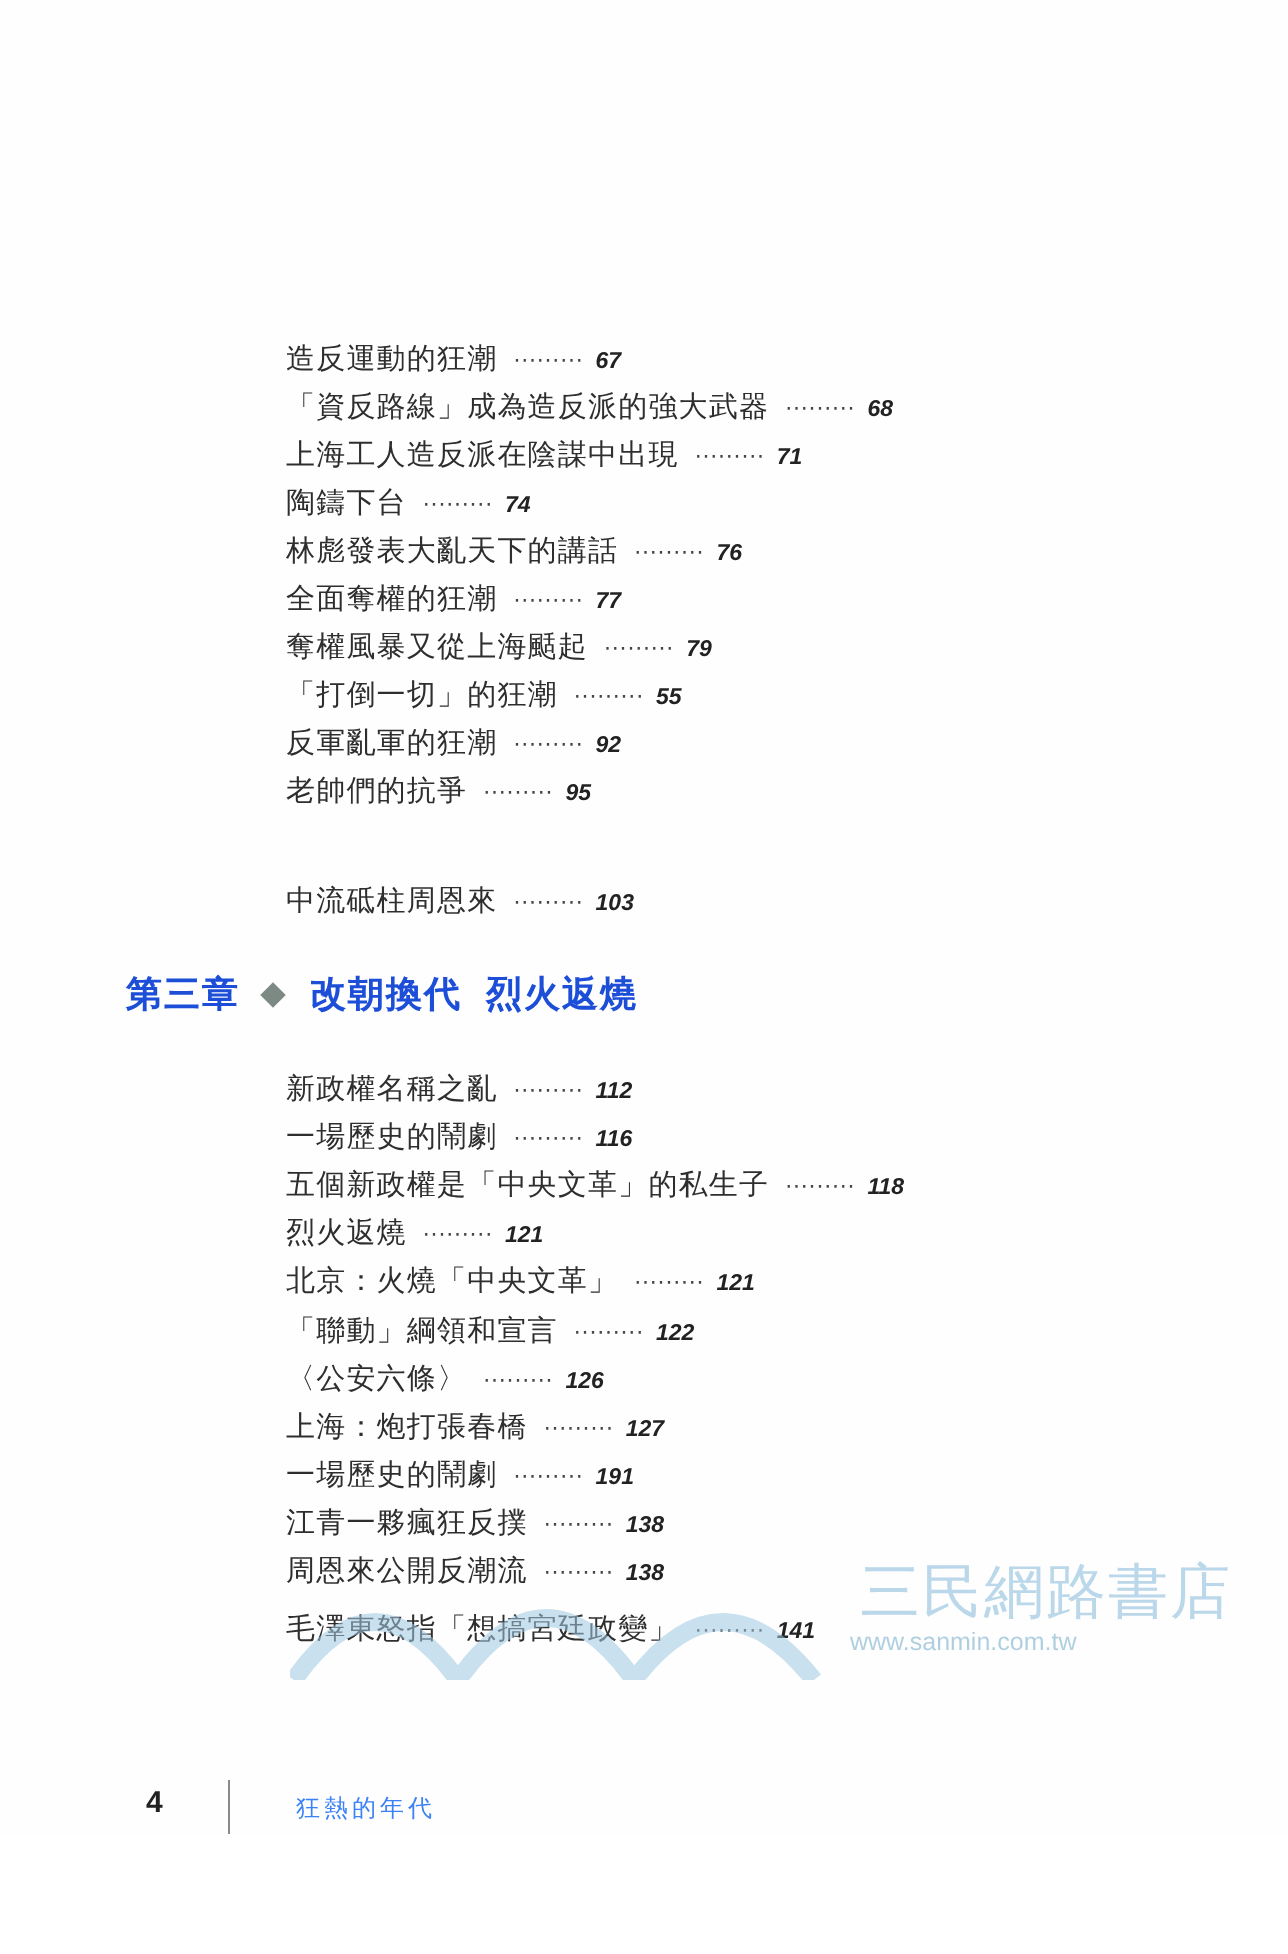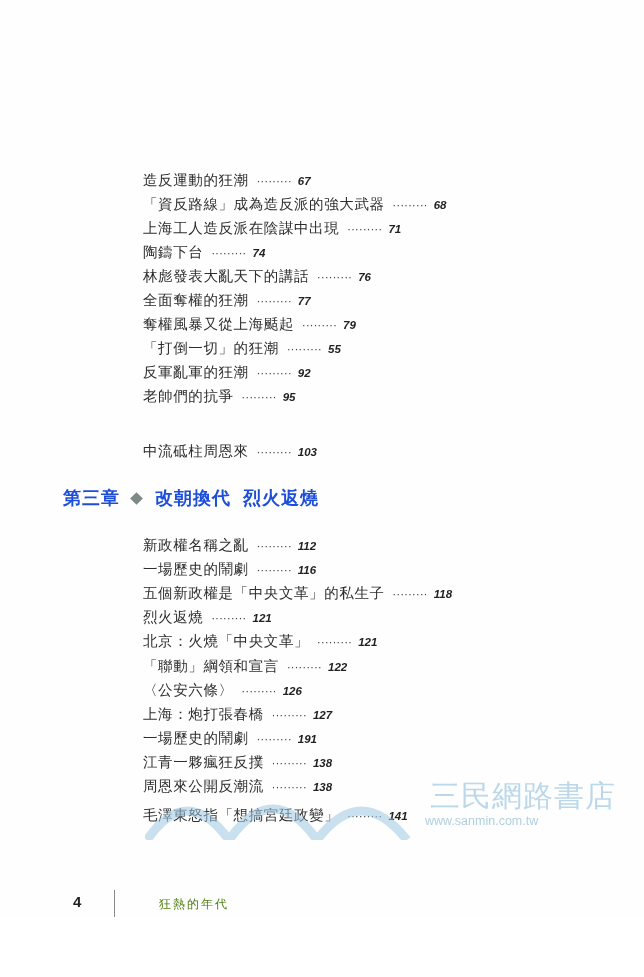--- a/index.html
+++ b/index.html
@@ -26,21 +26,21 @@
     margin: 0 14px 2px 12px; vertical-align: middle;
   }
   .chapter .title2 { margin-left: 12px; }
   .footer-num {
     position: absolute; left: 73px; top: 893px; font-family: "Liberation Sans", sans-serif;
     font-size: 15px; font-weight: bold; color: #222;
   }
   .footer-rule { position: absolute; left: 114px; top: 890px; width: 1px; height: 27px; background: #8a8a8a; }
   .footer-title {
     position: absolute; left: 148px; top: 896px; font-family: "DejaVu Serif", serif;
-    font-size: 12px; letter-spacing: 2px; color: #4d7c0f; margin-left: 11px;
+    font-size: 12px; letter-spacing: 2px; color: #3b82f6;
   }
   .watermark { position: absolute; left: 145px; top: 770px; width: 390px; height: 70px; pointer-events: none; opacity: 0.55; }
   .wm-cn {
     position: absolute; left: 430px; top: 776px; font-family: "DejaVu Serif", serif;
     font-size: 30px; color: #9fc8e2; letter-spacing: 1px; opacity: 0.7; white-space: nowrap;
   }
   .wm-url {
     position: absolute; left: 425px; top: 814px; font-family: "Liberation Sans", sans-serif;
     font-size: 12.5px; color: #8fbcd6; opacity: 0.7; white-space: nowrap;
   }

